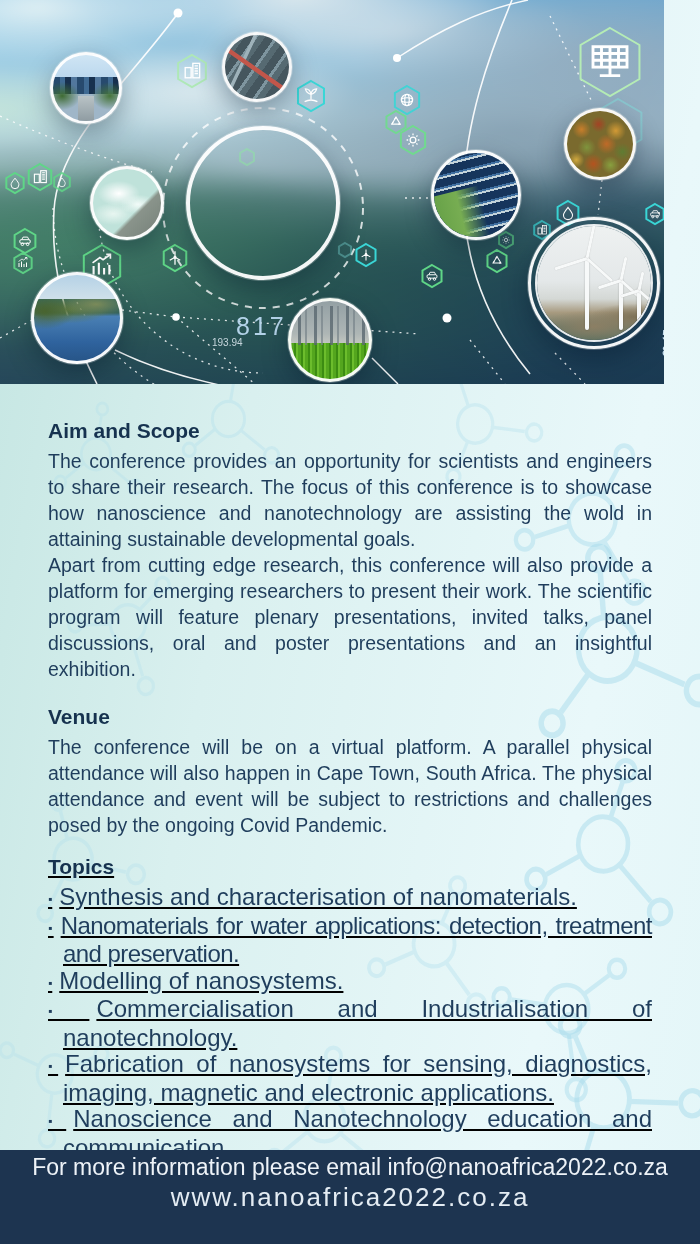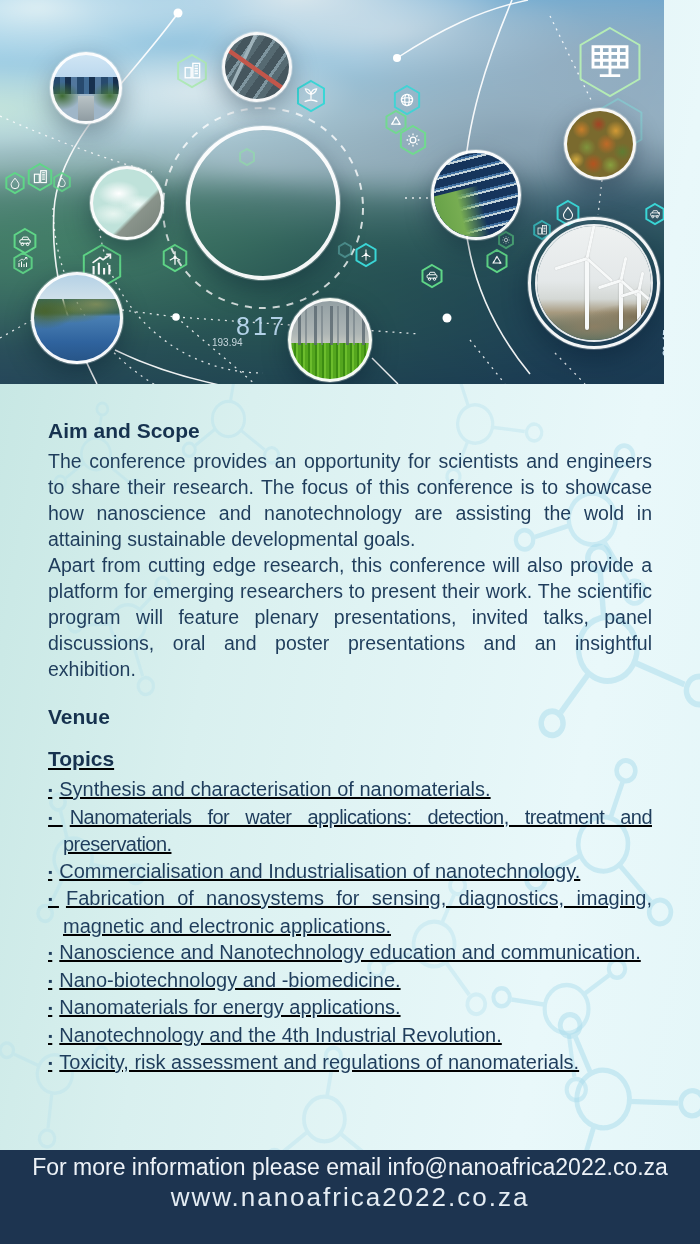--- a/index.html
+++ b/index.html
@@ -132,21 +132,21 @@
   
   .content{position:absolute;left:0;top:384px;width:700px;height:977px;padding:34px 48px 0;}
   .mols{position:absolute;inset:0;pointer-events:none;}
   .content h2{margin:0 0 4px;font-size:21px;line-height:26px;font-weight:700;color:var(--heading_text,#16324f);}
   .content p{margin:0;font-size:19.5px;line-height:26px;color:var(--body_text,#1f3d5c);text-align:justify;}
   .sec{position:relative;}
   .gap-p{margin-top:19px;}
   .sec-venue{margin-top:22px;}
   .sec-topics{margin-top:16px;text-decoration:underline;}
   ul.topics{margin:0;padding:0;list-style:none;}
-  ul.topics li{font-size:20px;line-height:26.5px;color:var(--body_text,#1f3d5c);padding-left:15px;text-indent:-15px;text-align:justify;}
+  ul.topics li{font-size:24px;line-height:26.5px;color:var(--body_text,#1f3d5c);padding-left:15px;text-indent:-15px;text-align:justify;}
   ul.topics li::before{content:"▪";font-size:12px;margin-right:7px;vertical-align:2px;}
   ul.topics li.condensed{letter-spacing:-0.55px;}
 
   
   .footer{position:absolute;left:0;bottom:0;width:700px;height:94px;background:var(--footer_bg,#1d3450);color:var(--footer_text,#eef3f8);text-align:center;}
   .footer .l1{margin-top:2px;font-size:23px;line-height:30px;}
   .footer .l2{font-size:26px;letter-spacing:2px;color:#e4ecf3;}
 </style>
 </head>
 <body>
@@ -358,27 +358,29 @@
     </svg>
 
     <div class="sec sec-aim">
       <h2>Aim and Scope</h2>
       <p>The conference provides an opportunity for scientists and engineers to share their research. The focus of this conference is to showcase how nanoscience and nanotechnology are assisting the wold in attaining sustainable developmental goals.</p>
       <p class="gap-p">Apart from cutting edge research, this conference will also provide a platform for emerging researchers to present their work. The scientific program will feature plenary presentations, invited talks, panel discussions, oral and poster presentations and an insightful exhibition.</p>
     </div>
 
     <div class="sec sec-venue">
       <h2>Venue</h2>
+      <p>The conference will be on a virtual platform. A parallel physical attendance will also happen in Cape Town, South Africa. The physical attendance and event will be subject to restrictions and challenges posed by the ongoing Covid Pandemic.</p>
     </div>
 
     <div class="sec sec-topics">
       <h2>Topics</h2>
       <ul class="topics">
         <li>Synthesis and characterisation of nanomaterials.</li>
         <li class="condensed">Nanomaterials for water applications: detection, treatment and preservation.</li>
+        <li>Modelling of nanosystems.</li>
         <li>Commercialisation and Industrialisation of nanotechnology.</li>
         <li>Fabrication of nanosystems for sensing, diagnostics, imaging, magnetic and electronic applications.</li>
         <li>Nanoscience and Nanotechnology education and communication.</li>
         <li>Nano-biotechnology and -biomedicine.</li>
         <li>Nanomaterials for energy applications.</li>
         <li>Nanotechnology and the 4th Industrial Revolution.</li>
         <li>Toxicity, risk assessment and regulations of nanomaterials.</li>
       </ul>
     </div>
   </div>

